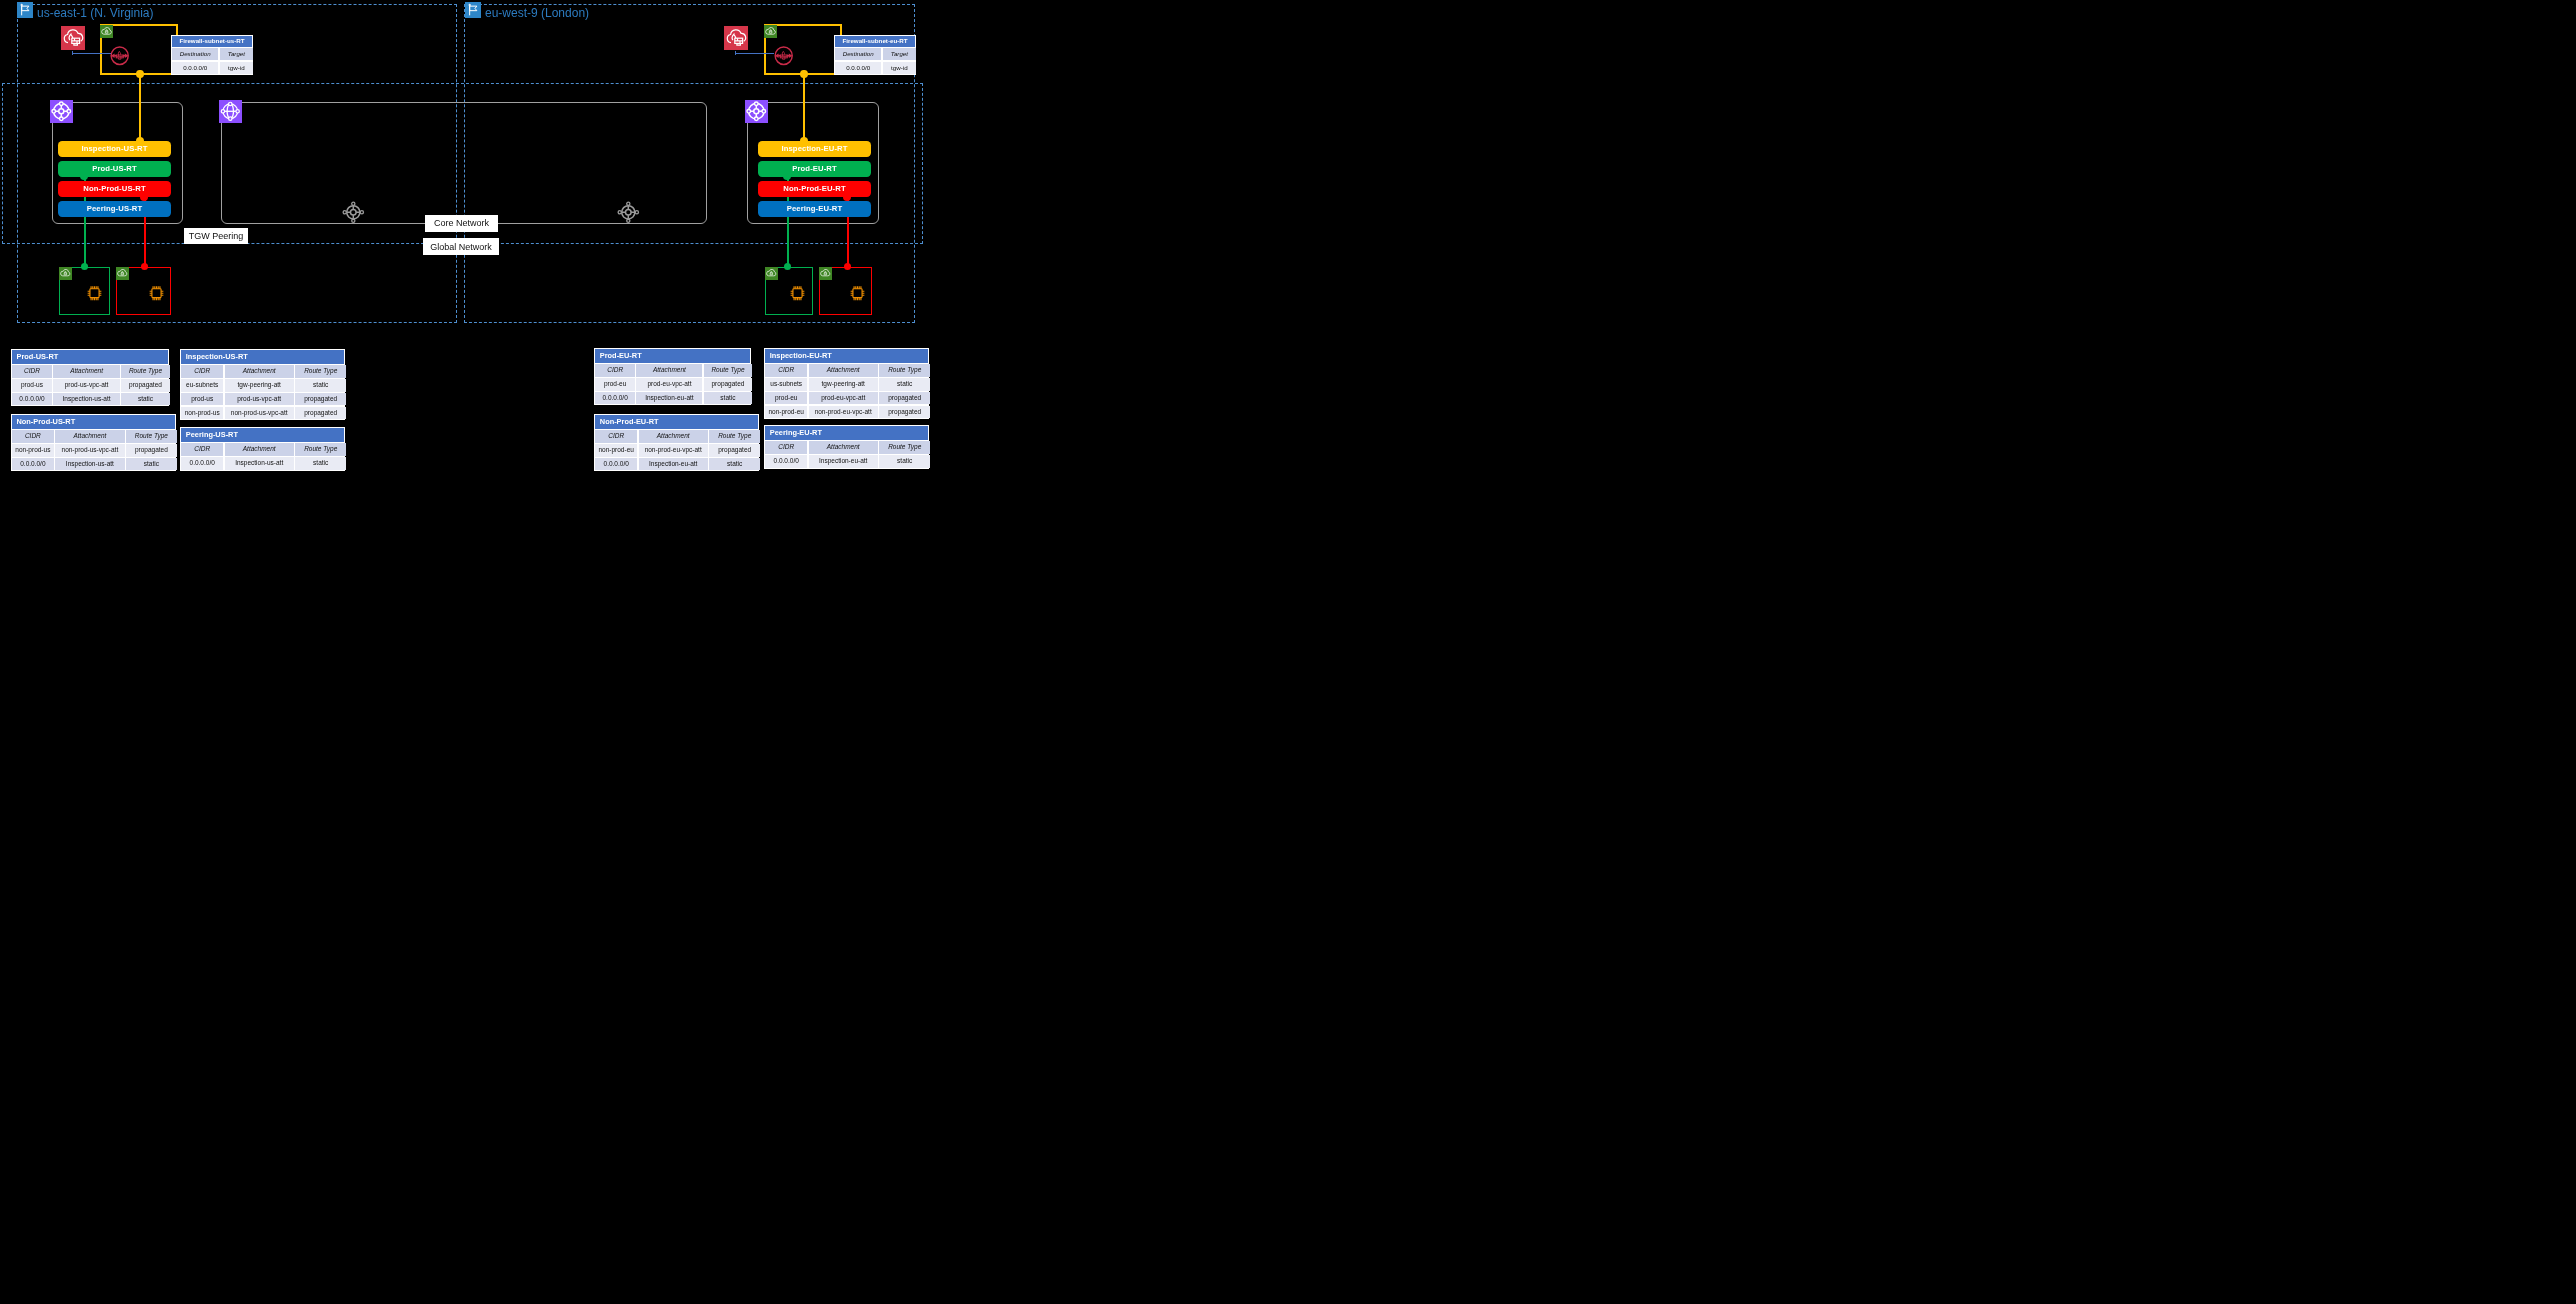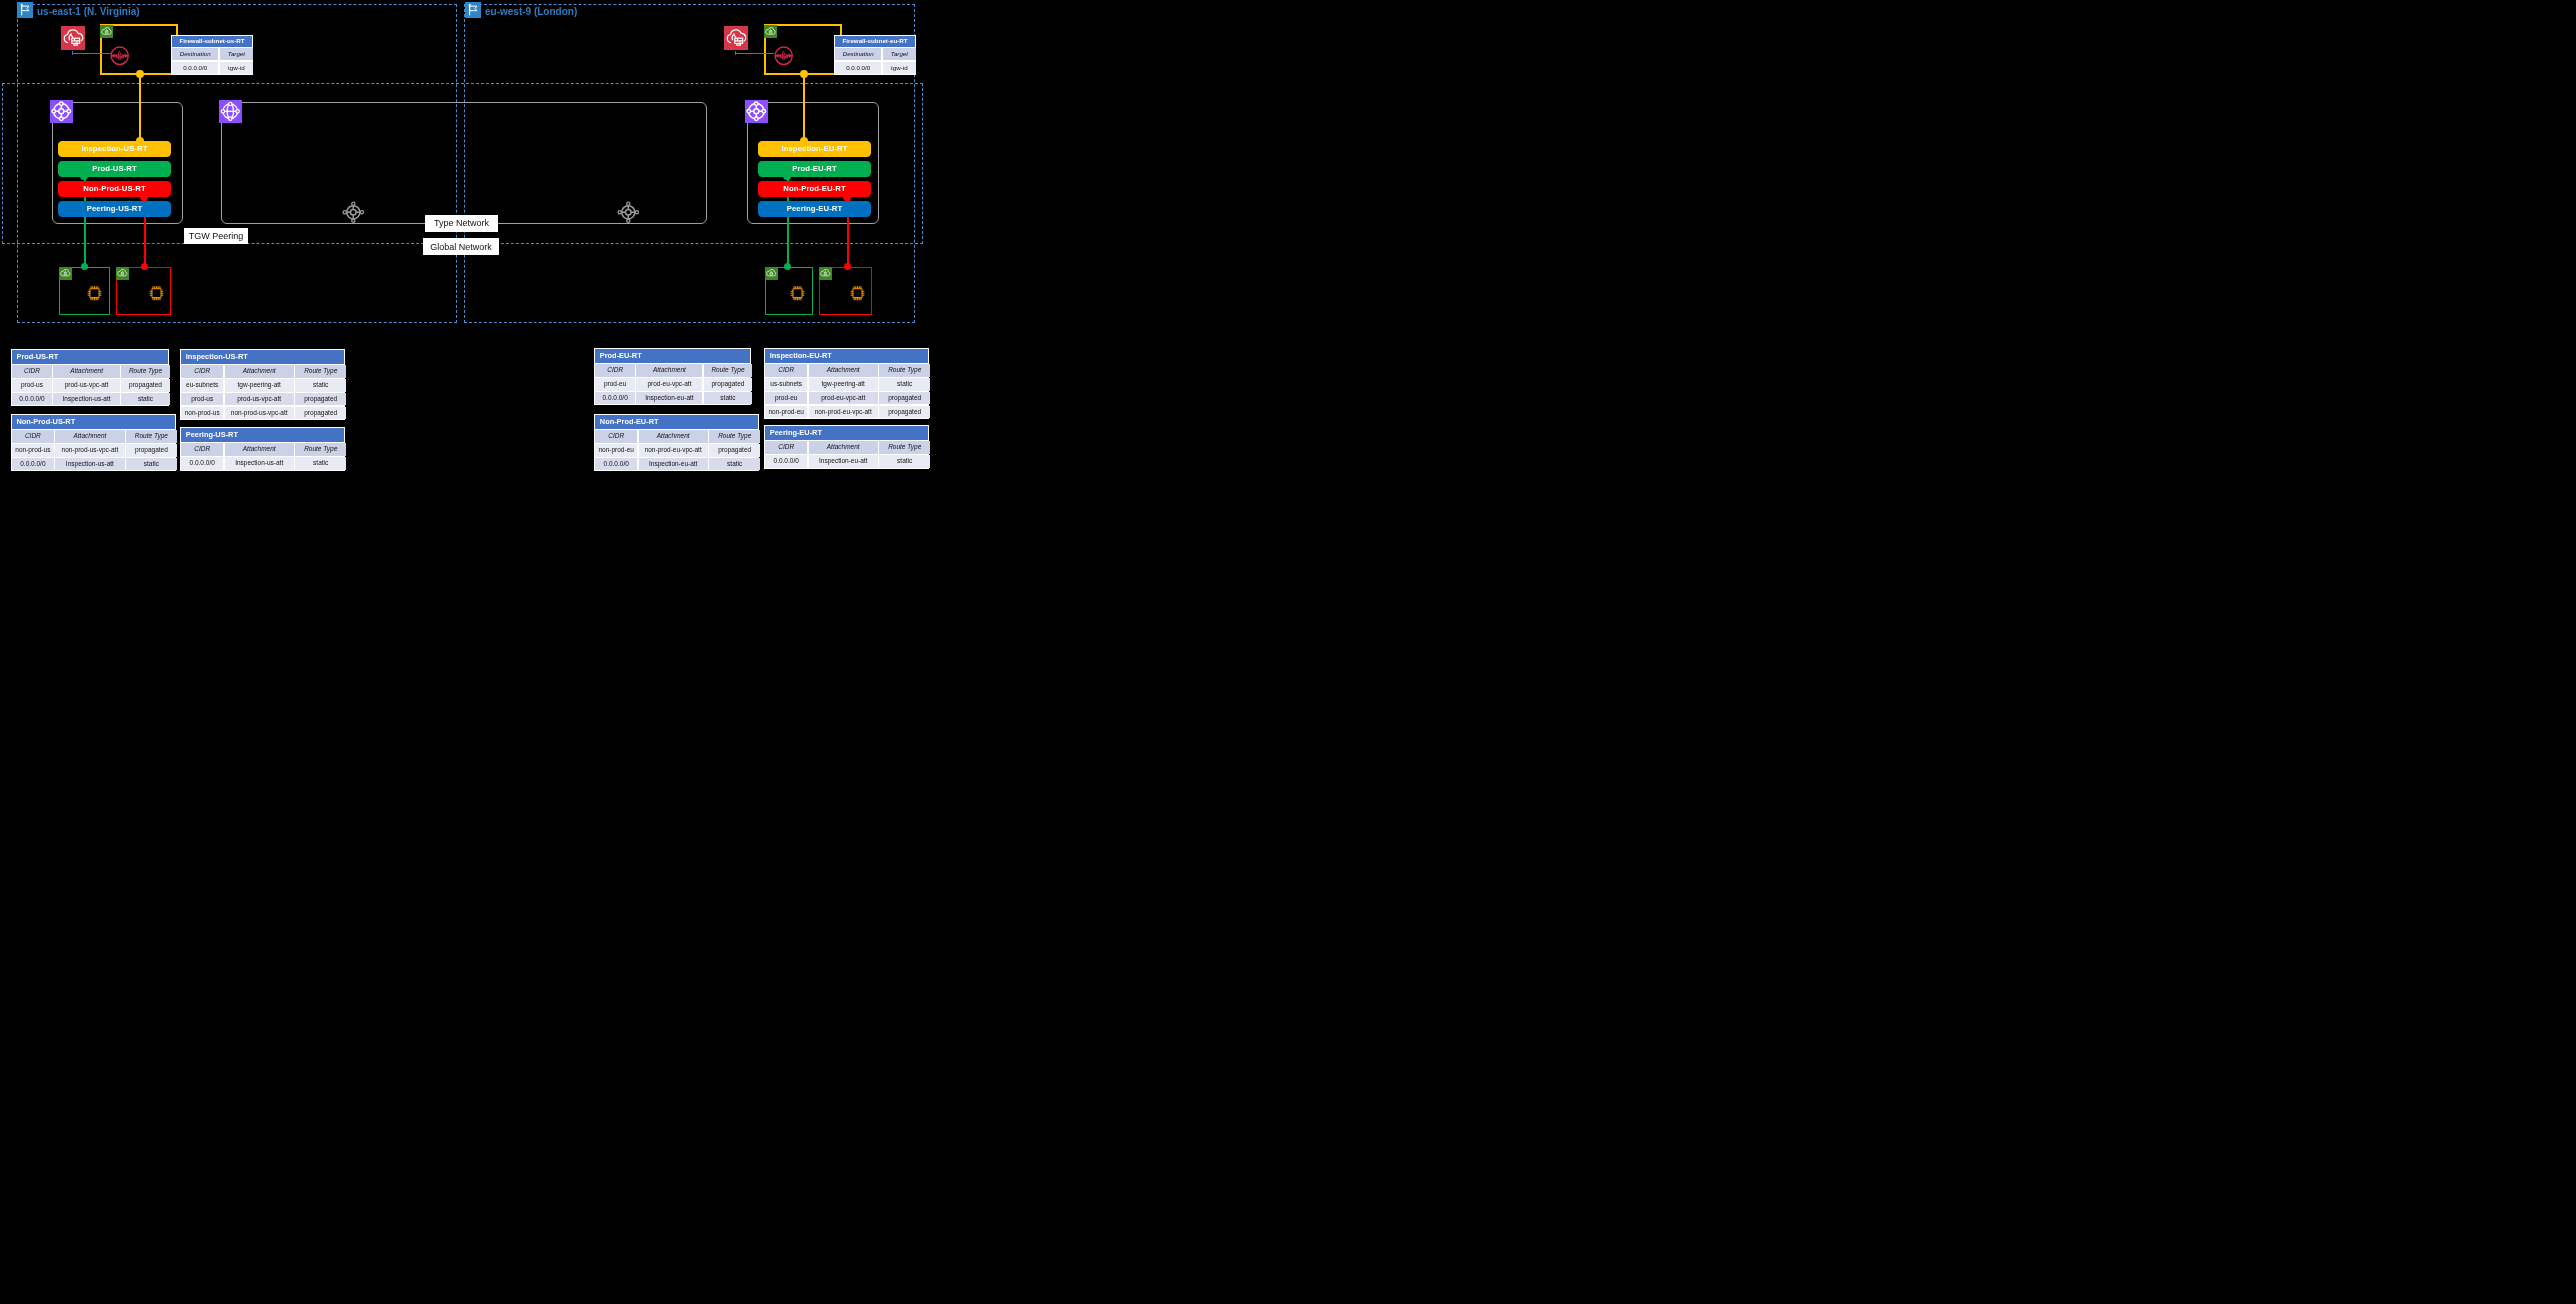--- a/index.html
+++ b/index.html
@@ -23,21 +23,21 @@
   .pill{position:absolute;width:113px;height:16px;border-radius:4.2px;color:#fff;
         font-size:7.7px;font-weight:600;line-height:16px;text-align:center;letter-spacing:0.1px;}
   .pill-yellow{background:#FFC000;}
   .pill-green{background:#00B050;}
   .pill-red{background:#FE0000;}
   .pill-blue{background:#0070C0;}
   
   .wlabel{position:absolute;background:#fff;color:#111;display:flex;align-items:center;
           justify-content:center;font-size:9px;}
   
-  .rgtitle{position:absolute;color:#2C7BC0;font-size:10px;font-weight:700;}
+  .rgtitle{position:absolute;color:#2C7BC0;font-size:12px;font-weight:400;}
   
   .rtable{position:absolute;background:#fff;border:1.2px solid #fff;}
   .rtitle{background:#4472C4;color:#fff;font-weight:bold;font-size:7.4px;height:14.3px;
           line-height:14.3px;padding-left:4.8px;margin-bottom:1.2px;}
   .rgrid{display:grid;grid-template-columns:26% 42.5% 31.5%;gap:1.2px;background:#fff;}
   .cell{height:12.5px;line-height:12.5px;font-size:6.5px;color:#111;text-align:center;overflow:hidden;white-space:nowrap;}
   .chdr{background:#CBD2E8;font-style:italic;}
   .even{background:#E9EBF4;}
   .odd{background:#D7DBEC;}
   
@@ -346,21 +346,21 @@
   <div class="pill pill-yellow" style="left:58px;top:141px;">Inspection-US-RT</div>
   <div class="pill pill-green" style="left:58px;top:161px;">Prod-US-RT</div>
   <div class="pill pill-red" style="left:58px;top:181px;">Non-Prod-US-RT</div>
   <div class="pill pill-blue" style="left:58px;top:201px;">Peering-US-RT</div>
   <div class="pill pill-yellow" style="left:758px;top:141px;">Inspection-EU-RT</div>
   <div class="pill pill-green" style="left:758px;top:161px;">Prod-EU-RT</div>
   <div class="pill pill-red" style="left:758px;top:181px;">Non-Prod-EU-RT</div>
   <div class="pill pill-blue" style="left:758px;top:201px;">Peering-EU-RT</div>
 
   <div class="wlabel" style="left:184px;top:228px;width:64px;height:16px;">TGW Peering</div>
-  <div class="wlabel" style="left:425px;top:215px;width:73px;height:16.6px;">Type Network</div>
+  <div class="wlabel" style="left:425px;top:215px;width:73px;height:16.6px;">Core Network</div>
   <div class="wlabel" style="left:423px;top:238px;width:76px;height:17px;">Global Network</div>
 
   <div class="rtable fwt" style="left:171px;top:35px;width:80px;">
     <div class="rtitle">Firewall-subnet-us-RT</div>
     <div class="rgrid">
         <div class="cell chdr">Destination</div>
         <div class="cell chdr">Target</div>
         <div class="cell even">0.0.0.0/0</div>
         <div class="cell even">tgw-id</div>
       </div>

